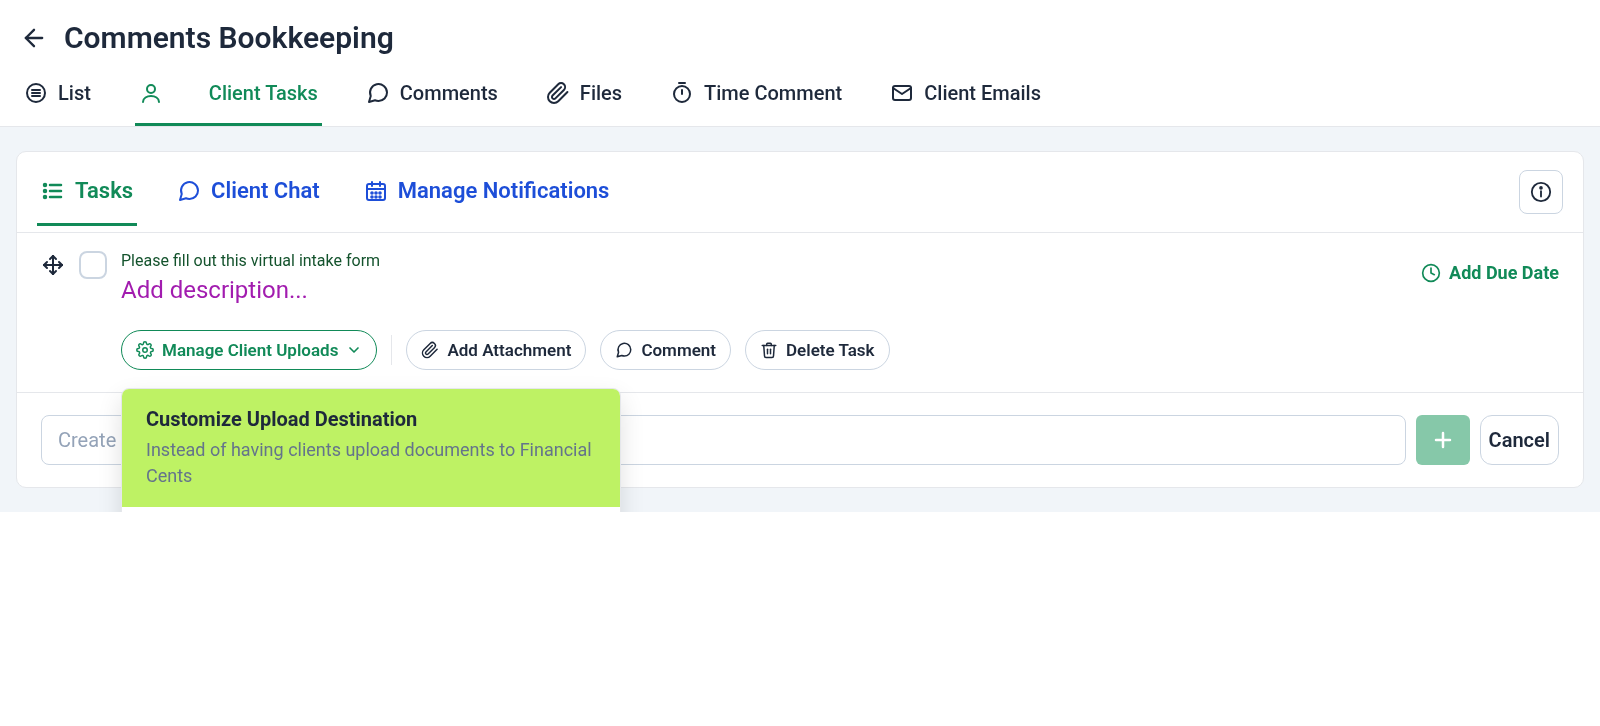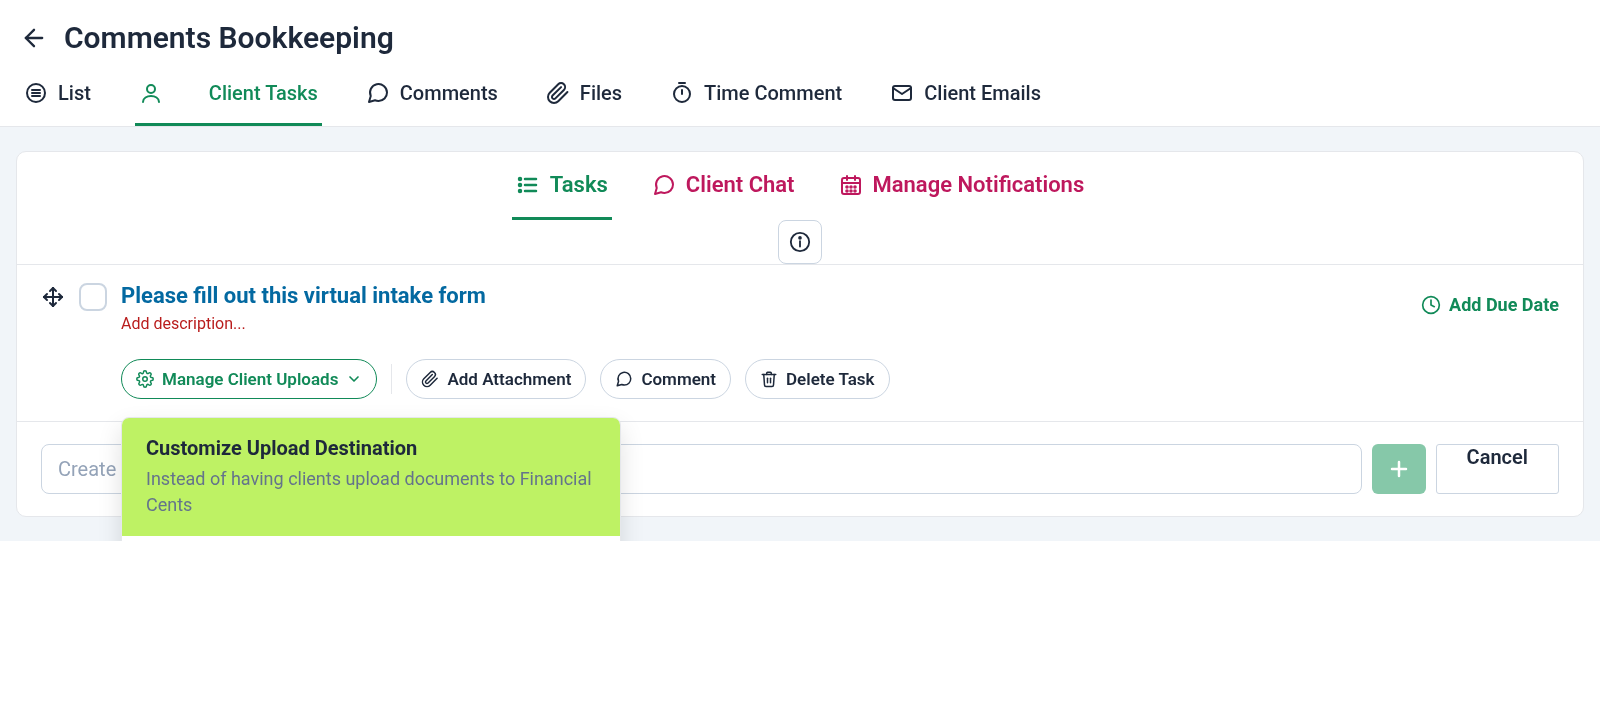--- a/index.html
+++ b/index.html
@@ -9,52 +9,52 @@
     .icon-btn { display: inline-flex; align-items: center; justify-content: center; cursor: pointer; color: #1e293b; }
 
     .top-tabs { display: flex; align-items: center; gap: 40px; padding: 0 20px; border-bottom: 1px solid #e5e7eb; }
     .top-tab { display: flex; align-items: flex-start; gap: 10px; padding: 16px 4px 18px 4px; font-size: 20px; font-weight: 500; color: #1e293b; cursor: pointer; border-bottom: 3px solid transparent; }
     .top-tab.active { color: #118a58; border-bottom-color: #118a58; gap: 46px; }
     .top-tab .ticon { width: 24px; height: 24px; }
 
     .page-body { background: #f1f5f9; padding: 24px 16px; }
 
     .panel { background: #fff; border: 1px solid #e5e7eb; border-radius: 10px; overflow: visible; }
-    .panel-header { display: flex; align-items: center; justify-content: space-between; padding: 0 20px; border-bottom: 1px solid #e5e7eb; flex-direction: column; }
+    .panel-header { display: flex; align-items: center; justify-content: space-between; padding: 6px 20px; border-bottom: 1px solid #e5e7eb; }
     .sub-tabs { display: flex; align-items: center; gap: 36px; }
-    .sub-tab { display: flex; align-items: center; gap: 10px; padding: 20px 4px; font-size: 22px; font-weight: 600; color: #be185d; cursor: pointer; border-bottom: 3px solid transparent; }
+    .sub-tab { display: flex; align-items: center; gap: 10px; padding: 20px 4px; font-size: 22px; font-weight: 600; color: #1d4ed8; cursor: pointer; border-bottom: 3px solid transparent; }
     .sub-tab.active { color: #118a58; border-bottom-color: #118a58; }
 
     .info-box { width: 44px; height: 44px; border: 1px solid #cbd5e1; border-radius: 8px; display:flex; align-items:center; justify-content:center; color:#1e293b; cursor:pointer; }
 
     .task-area { padding: 18px 24px 0 24px; position: relative; }
     .task-row { display: flex; align-items: flex-start; gap: 14px; }
     .drag-handle { width: 24px; height:24px; color:#1e293b; cursor:grab; margin-top:2px; }
     .checkbox { width: 28px; height:28px; border:2px solid #cbd5e1; border-radius:8px; background:#fff; cursor:pointer; }
     .task-main { flex:1; }
-    .task-title { font-size:22px; font-weight:700; color:#0369a1; }
-    .task-desc { font-size:16px; color:#b91c1c; margin-top:6px; cursor:text; }
+    .task-title { font-size:16px; font-weight:400; color:#14532d; }
+    .task-desc { font-size:24px; color:#a21caf; margin-top:6px; cursor:text; }
     .due-date { display:flex; align-items:center; gap:8px; color:#118a58; font-weight:700; font-size:18px; cursor:pointer; white-space:nowrap;margin-top:11px; }
 
     .btn-row { display:flex; align-items:center; gap:14px; margin-top:26px; position:relative; }
     .btn { display:flex; align-items:center; gap:8px; padding:9px 14px; border:1px solid #cbd5e1; border-radius:20px; font-size:17px; font-weight:600; color:#1e293b; background:#fff; cursor:pointer; }
     .btn.green-outline { border-color:#118a58; color:#118a58; }
     .vsep { width:1px; height:30px; background:#e5e7eb; }
 
     .dropdown { position:absolute; top:58px; left:0; width:500px; background:#fff; border:1px solid #e5e7eb; border-radius:8px; box-shadow: 0 10px 25px rgba(0,0,0,0.12); z-index:50; overflow:hidden; }
     .dd-item { padding:18px 24px; cursor:pointer; }
     .dd-item.hover { background:#bef264; }
     .dd-title { font-size:20px; font-weight:700; color:#1e293b; }
     .dd-sub { font-size:18px; color:#64748b; margin-top:6px; line-height:1.45; }
 
     .create-row { display:flex; align-items:stretch; gap:10px; padding:22px 24px 22px 24px; border-top:1px solid #e5e7eb; margin-top:22px; }
     .create-input { flex:1; border:1px solid #cbd5e1; border-radius:8px; padding:12px 16px; font-size:20px; color:#1e293b; }
     .create-input::placeholder { color:#94a3b8; }
     .plus-btn { width:54px; background:#86c8a9; border-radius:6px; display:flex; align-items:center; justify-content:center; color:#fff; cursor:pointer; }
-    .cancel-btn { border:1px solid #cbd5e1; border-radius:3px; padding:0 30px; font-size:20px; font-weight:600; color:#1e293b; background:#fff; cursor:pointer; display:flex; }
+    .cancel-btn { border:1px solid #cbd5e1; border-radius:12px; padding:0 8px; font-size:20px; font-weight:600; color:#1e293b; background:#fff; cursor:pointer; display:flex; align-items:center; }
     svg { display:block; }
   </style>
 </head>
 <body>
 
 <div class="header">
   <span class="icon-btn">
     <svg width="28" height="28" viewBox="0 0 24 24" fill="none" stroke="currentColor" stroke-width="2" stroke-linecap="round" stroke-linejoin="round">
         <line x1="19" y1="12" x2="5" y2="12"></line>
         <polyline points="12 19 5 12 12 5"></polyline>

